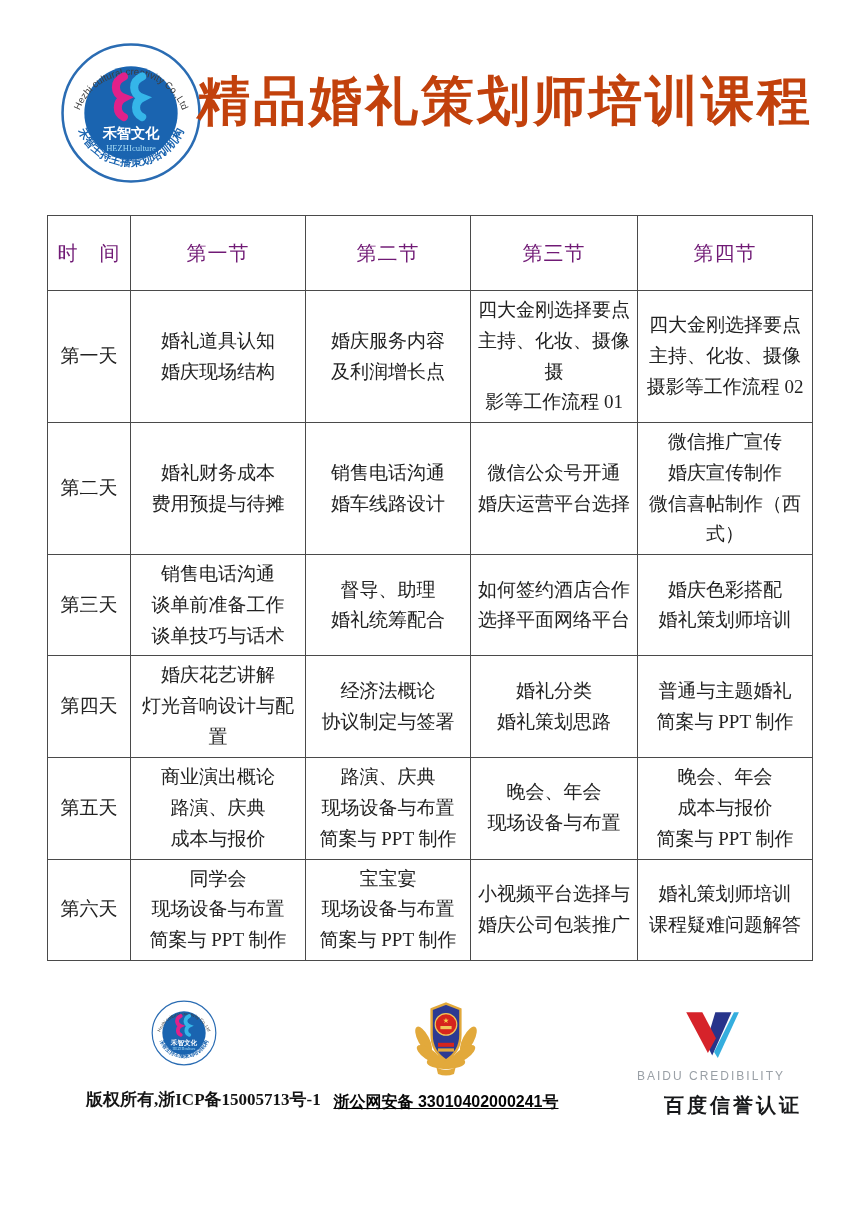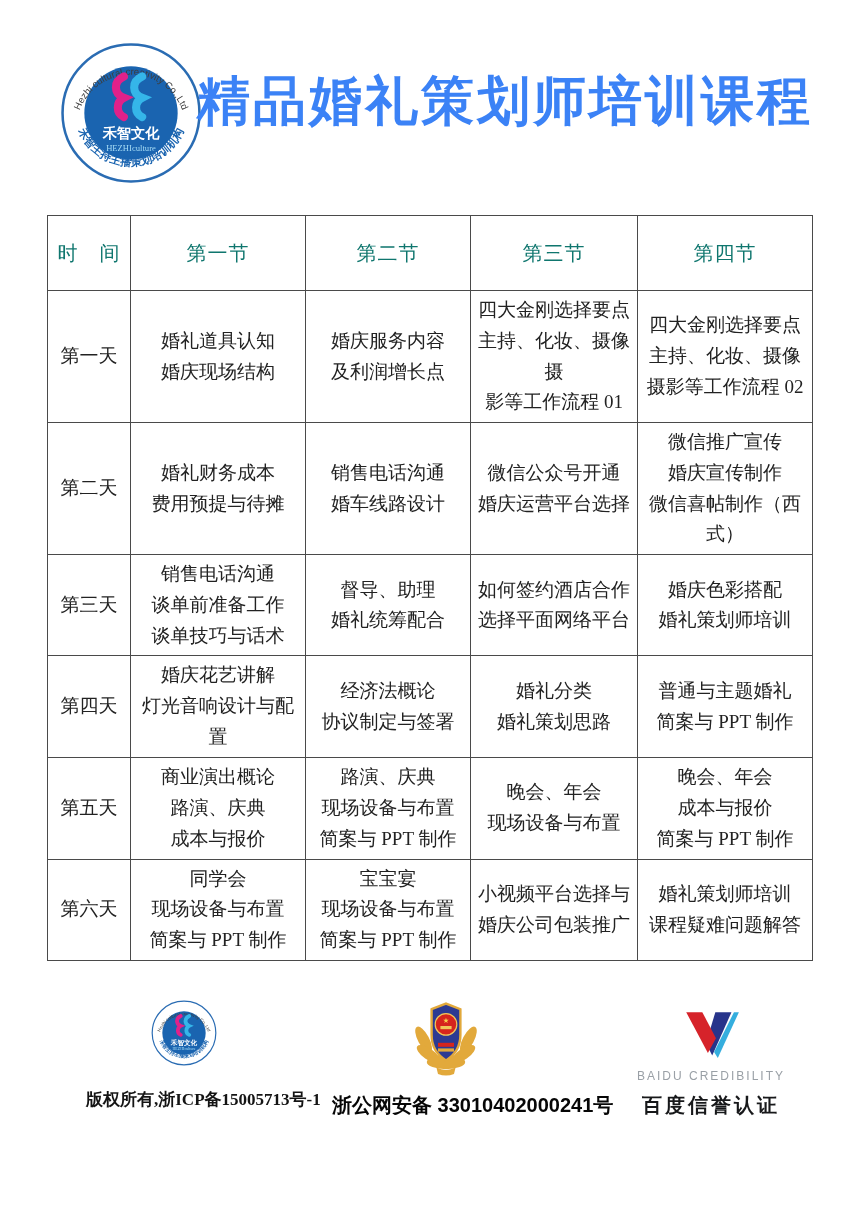--- a/index.html
+++ b/index.html
@@ -8,53 +8,53 @@
     position:relative; width:860px; height:1212px; margin:0 auto;
     background:#ffffff; overflow:hidden;
     font-family:"Liberation Serif","DejaVu Serif",serif; color:#1f1f1f;
   }
 
   
   .header-logo { position:absolute; left:60px; top:42px; width:142px; height:142px; }
   .page-title {
     position:absolute; left:196px; top:66px; width:618px;
     text-align:center; font-size:53px; font-weight:900; letter-spacing:3px;
-    color:#3b82f6; font-family:"DejaVu Serif","Liberation Serif",serif;
+    color:#c2410c; font-family:"DejaVu Serif","Liberation Serif",serif;
   }
 
   
   table.schedule {
     position:absolute; left:47px; top:215px; width:765px;
     border-collapse:collapse; table-layout:fixed;
   }
   table.schedule th, table.schedule td {
     border:1px solid #4a4a4a; text-align:center; vertical-align:middle;
     white-space:pre-line; padding:4px 6px;
   }
-  table.schedule th { font-size:20px; font-weight:normal; color:#0f766e; height:75px; letter-spacing:1px; }
+  table.schedule th { font-size:20px; font-weight:normal; color:#701a75; height:75px; letter-spacing:1px; }
   table.schedule td { font-size:19px; line-height:1.62; color:#222; }
   td.day { vertical-align:top; padding-top:24px; font-size:19px; }
   tr.rh1 td { height:107px; } tr.rh2 td { height:101px; } tr.rh3 td { height:101px; }
   tr.rh4 td { height:101px; } tr.rh5 td { height:102px; } tr.rh6 td { height:95px; }
 
   
   .footer-left  { position:absolute; left:86px;  top:1000px; width:196px; text-align:center; }
   .footer-center{ position:absolute; left:332px; top:996px;  width:228px; text-align:center; }
   .footer-right { position:absolute; left:620px; top:1006px; width:182px; text-align:center; }
   .icp-text {
     margin-top:22px; font-family:Liberation Serif, serif;
     font-size:17px; font-weight:bold; color:#141414; white-space:nowrap;
   }
   .police-text {
     margin-top:12px; font-family:"Liberation Sans","DejaVu Sans",sans-serif;
-    font-size:20px; font-weight:bold; color:#060606; white-space:nowrap;
+    font-size:16px; font-weight:bold; color:#060606; white-space:nowrap;text-decoration:underline;
   }
   .baidu-cn  { margin-top:6px; font-family:"Liberation Sans",sans-serif; font-size:21px; color:#6f7378; letter-spacing:6px; }
   .baidu-en  { margin-top:1px; font-family:"Liberation Sans",sans-serif; font-size:12px; color:#9aa0a6; letter-spacing:2px; }
-  .baidu-cert{ margin-top:9px; font-family:"Liberation Sans",sans-serif; font-size:20px; font-weight:bold; color:#17181a; letter-spacing:3px; }
+  .baidu-cert{ margin-top:9px; font-family:"Liberation Sans",sans-serif; font-size:20px; font-weight:bold; color:#17181a; letter-spacing:3px;text-align:right; }
   svg { display:block; margin:0 auto; }
   .logo-arc-top   { font-family:"Liberation Sans",sans-serif; }
   .logo-arc-bottom{ font-family:"Liberation Sans",sans-serif; }
 </style>
 </head>
 <body>
 
 <div class="page">
 
   <div class="header-logo">

